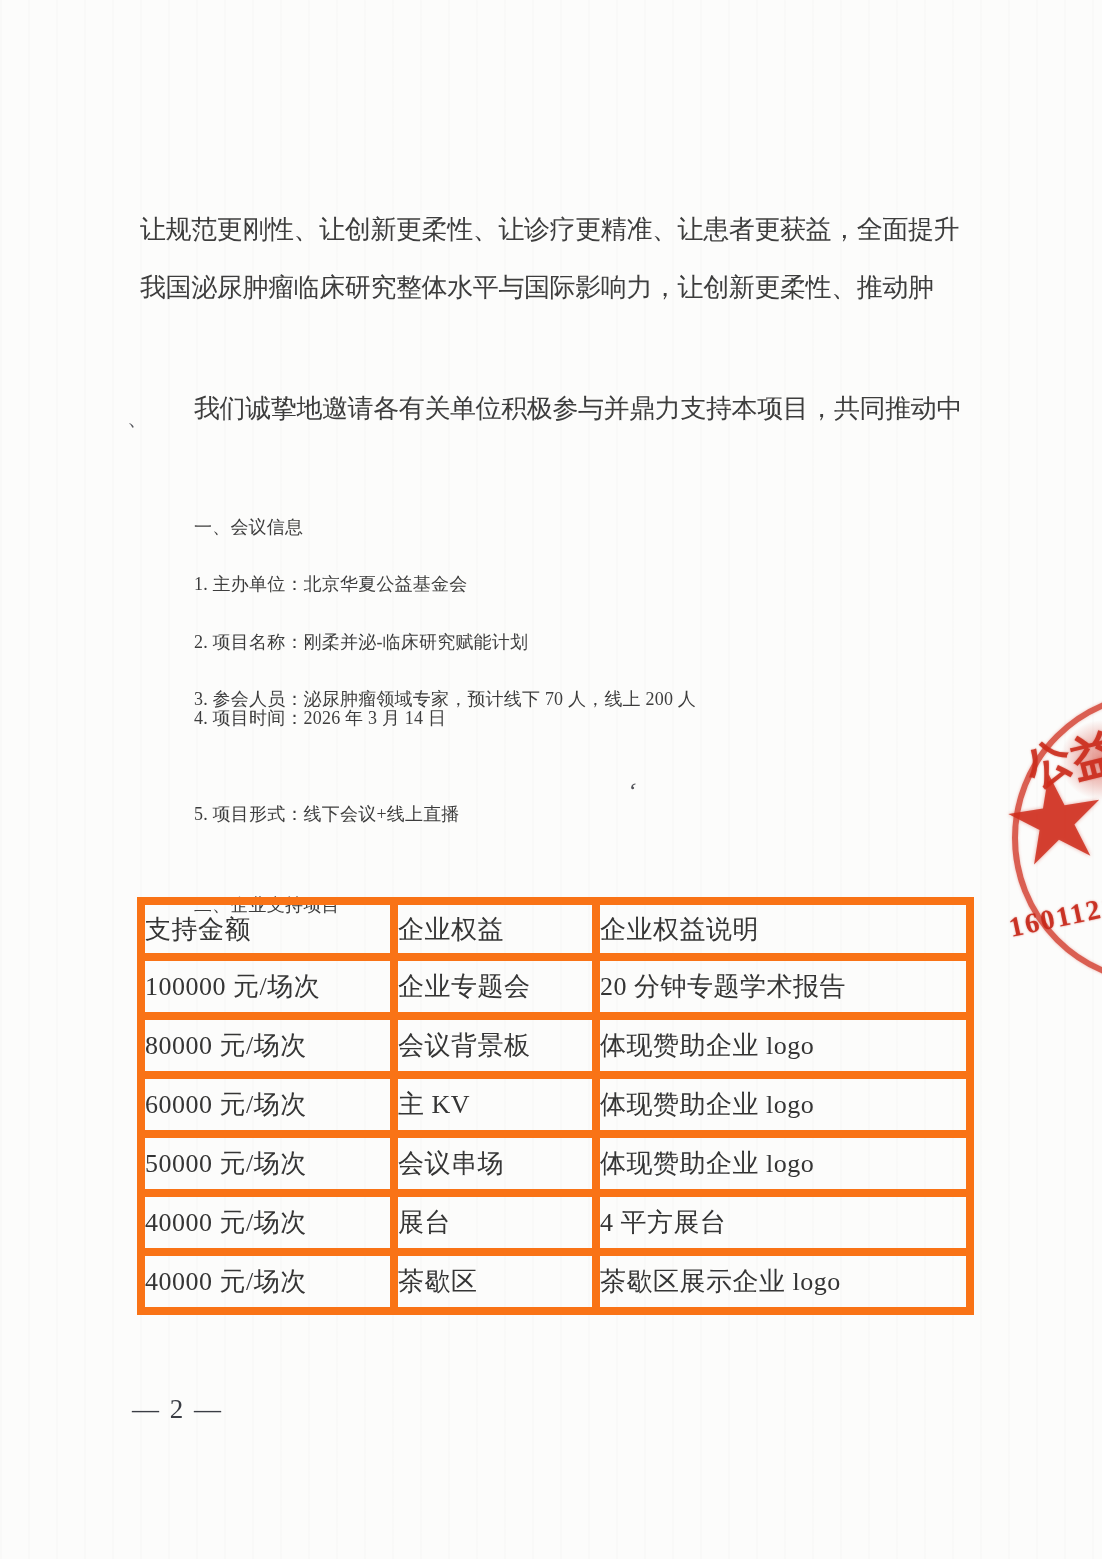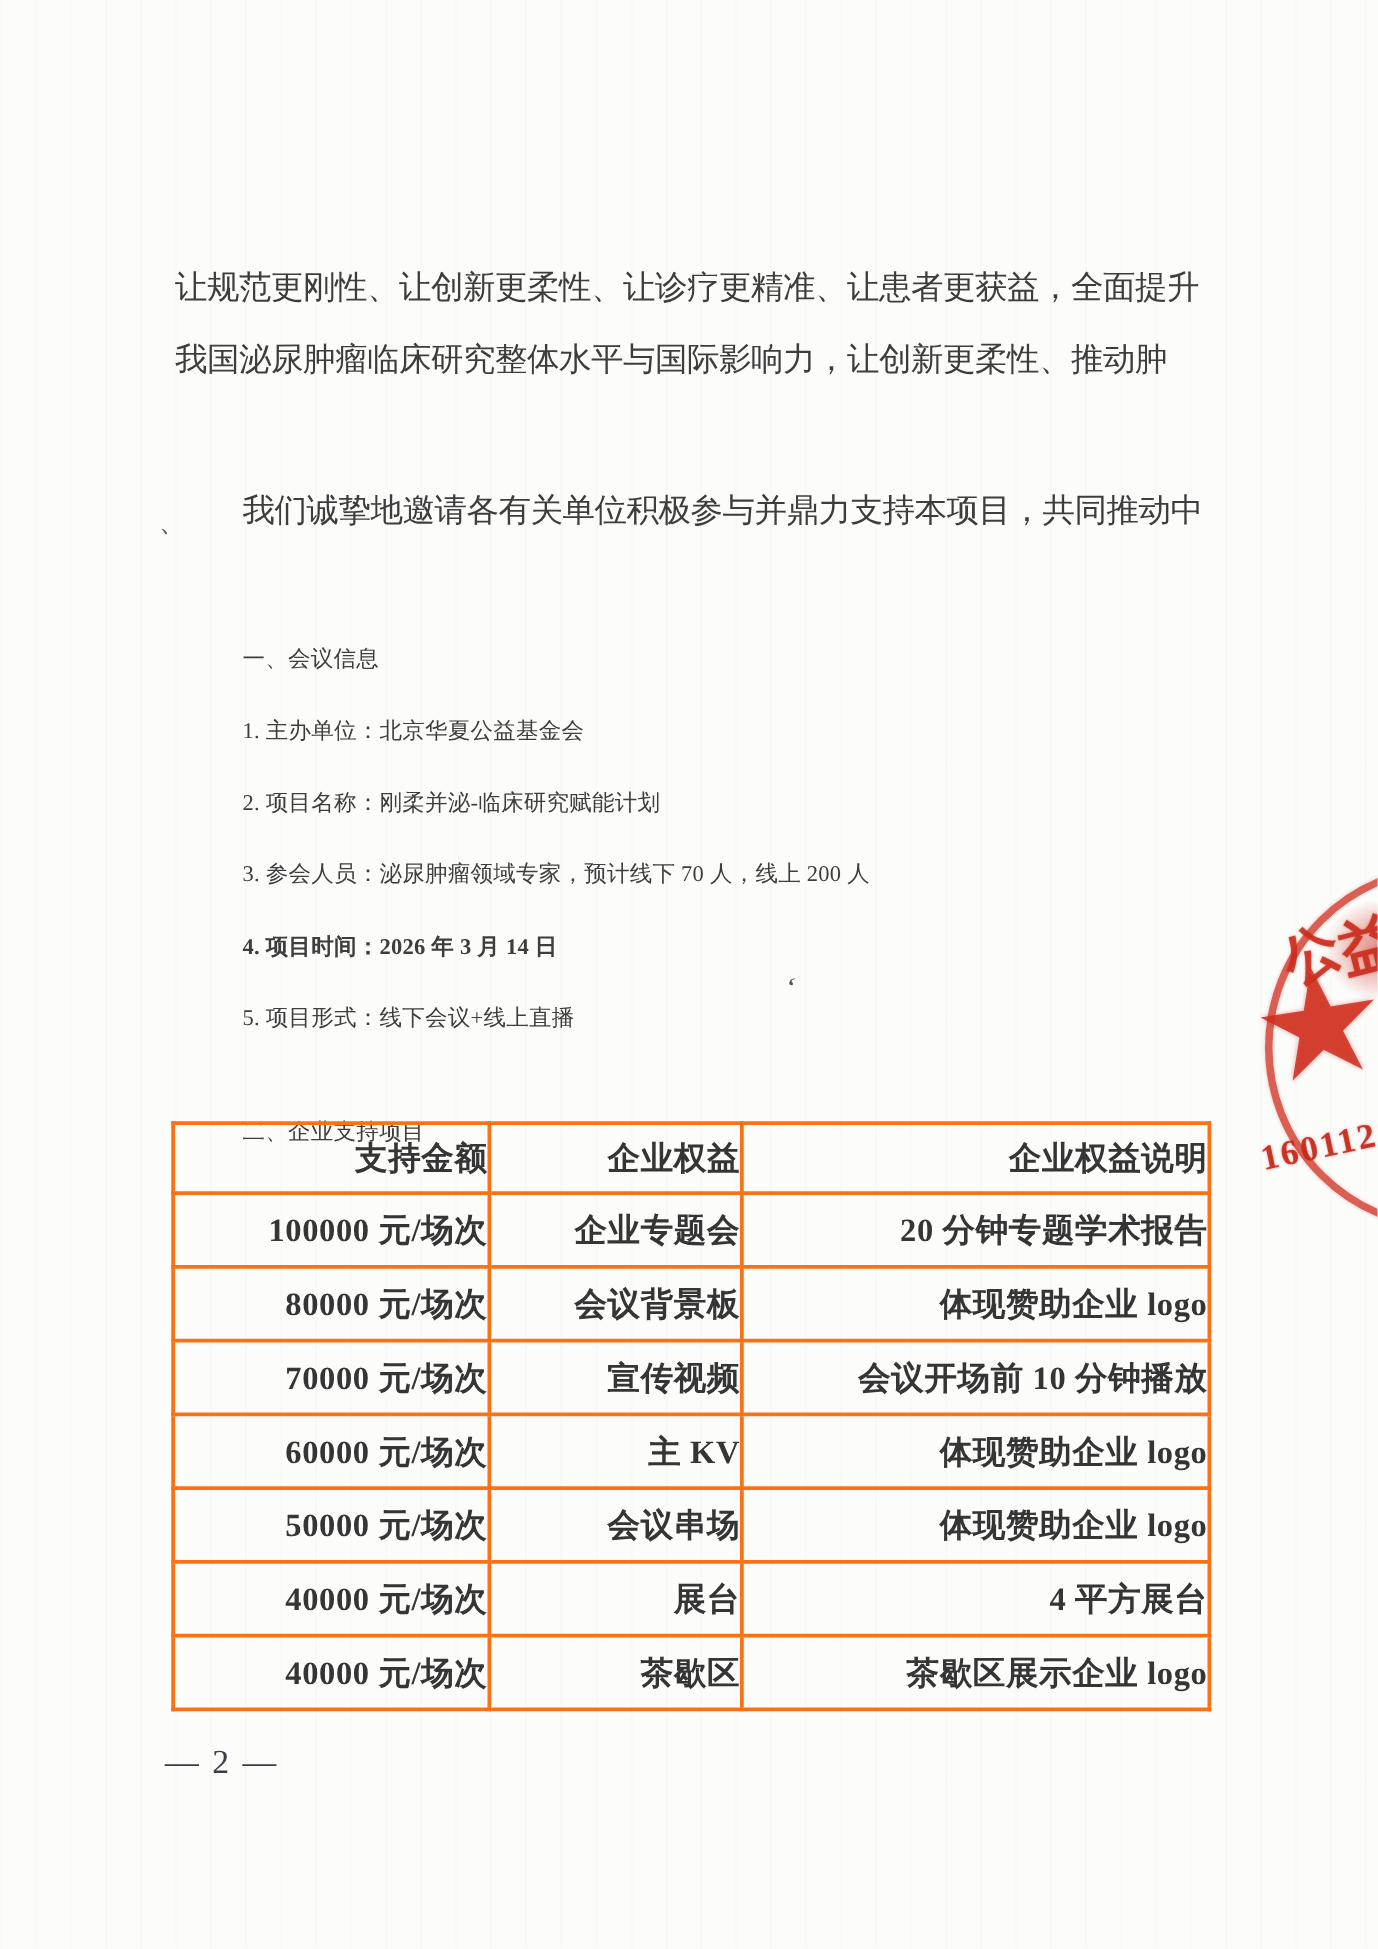--- a/index.html
+++ b/index.html
@@ -32,23 +32,23 @@
     font-size:18px; line-height:32px;
     text-indent:54px; white-space:nowrap; letter-spacing:0.2px;
   }
 
   .sponsor-table{
     position:absolute; left:137px; top:897px; width:829px;
     border-collapse:collapse; table-layout:fixed;
     font-size:26px; color:#353535;
   }
   .sponsor-table th, .sponsor-table td{
-    border:3px solid #f97316;
-    text-align:right; vertical-align:middle;
-    font-weight:bold; letter-spacing:0.5px;
+    border:8px solid #f97316;
+    text-align:left; vertical-align:middle;
+    font-weight:normal; letter-spacing:0.5px;
     padding:0;
   }
   .sponsor-table th{ height:56px; }
   .sponsor-table td{ height:59px; }
   col.c1{ width:253px; } col.c2{ width:202px; } col.c3{ width:374px; }
 
   .page-number{
     position:absolute; left:132px; top:1394px;
     font-size:27px; color:#3a3d44; letter-spacing:2px; white-space:nowrap;
   }
@@ -102,21 +102,21 @@
 
 <div class="para" style="top:380px;">
   <div class="line first">我们诚挚地邀请各有关单位积极参与并鼎力支持本项目，共同推动中</div>
 </div>
 
 <div class="heading" style="top:511px;">一、会议信息</div>
 
 <div class="info-item" style="top:568px;">1. 主办单位：北京华夏公益基金会</div>
 <div class="info-item" style="top:626px;">2. 项目名称：刚柔并泌-临床研究赋能计划</div>
 <div class="info-item" style="top:683px;">3. 参会人员：泌尿肿瘤领域专家，预计线下 70 人，线上 200 人</div>
-<div class="info-item" style="top:741px;font-weight:bold;">4. 项目时间：2026 年 3 月 14 日</div>
+<div class="info-item" style="top:702px;">4. 项目时间：2026 年 3 月 14 日</div>
 <div class="info-item" style="top:798px;">5. 项目形式：线下会议+线上直播</div>
 
 <div class="heading" style="top:857px;margin-top:32px;">二、企业支持项目</div>
 
 <table class="sponsor-table">
   <colgroup>
       <col class="c1">
       <col class="c2">
       <col class="c3">
     </colgroup>
@@ -130,25 +130,20 @@
   <tbody>
     <tr>
       <td>100000 元/场次</td>
       <td>企业专题会</td>
       <td>20 分钟专题学术报告</td>
     </tr>
     <tr>
       <td>80000 元/场次</td>
       <td>会议背景板</td>
       <td>体现赞助企业 logo</td>
-    </tr>
-    <tr>
-      <td>70000 元/场次</td>
-      <td>宣传视频</td>
-      <td>会议开场前 10 分钟播放</td>
     </tr>
     <tr>
       <td>60000 元/场次</td>
       <td>主 KV</td>
       <td>体现赞助企业 logo</td>
     </tr>
     <tr>
       <td>50000 元/场次</td>
       <td>会议串场</td>
       <td>体现赞助企业 logo</td>

